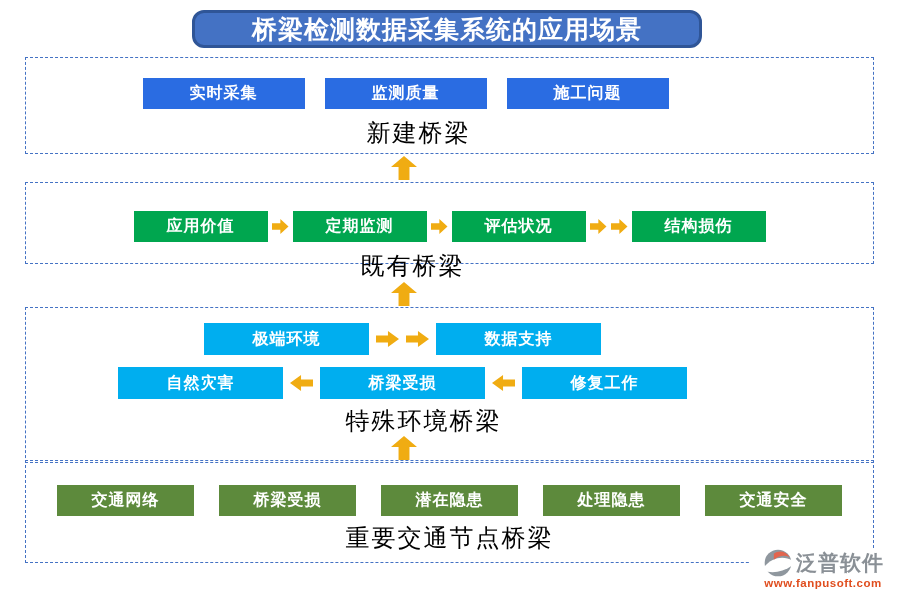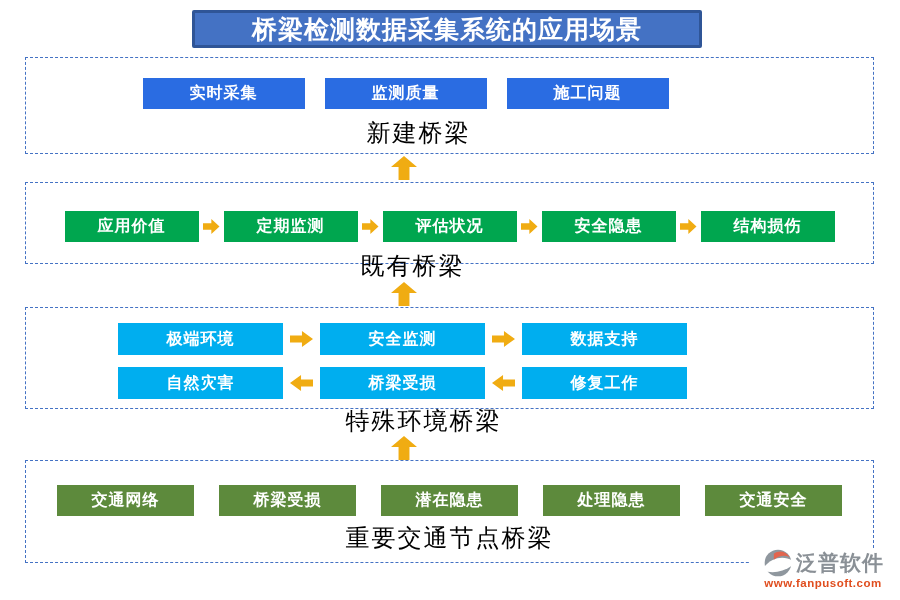--- a/index.html
+++ b/index.html
@@ -6,33 +6,33 @@
   body{
     width:900px;height:600px;position:relative;background:#ffffff;
     font-family:"Liberation Sans","DejaVu Sans",sans-serif;
     overflow:hidden;
   }
   
   .title-bar{
     position:absolute;left:192px;top:10px;width:504px;height:32px;
     background:var(--title-bg,#4472C4);
     border:3px solid var(--title-border,#2F5597);
-    border-radius:2px;
+    border-radius:12px;
     display:flex;align-items:center;justify-content:center;
     color:#ffffff;font-size:25px;font-weight:bold;letter-spacing:1px;
   }
   
   .section{
     position:absolute;left:25px;width:849px;box-sizing:border-box;
     border:1.5px dashed var(--section-border,#4472C4);
     display:flex;flex-direction:column;align-items:center;
   }
   .sec-1{top:57px;height:97px;padding-top:20px;}
   .sec-2{top:182px;height:82px;padding-top:28px;}
-  .sec-3{top:307px;height:102px;padding-top:15px;}
+  .sec-3{top:307px;height:156px;padding-top:15px;}
   .sec-4{top:460px;height:103px;padding-top:24px;}
   .row{display:flex;align-items:center;position:relative;}
   .shift-44{left:-44px;align-items:center;} .shift-47{left:-47px;}
   .shift-37{left:-37px;} .shift-31{left:-31px;} .shift-26{left:-26px;}
   .gap20{gap:20px;} .gap22{gap:25px;} .gap4{gap:4px;} .gap7{gap:7px;}
   .rows-wrap{display:flex;flex-direction:column;gap:12px;align-items:center;}
   
   .chip{
     display:flex;align-items:center;justify-content:center;
     color:#ffffff;font-weight:bold;font-size:16px;letter-spacing:1px;
@@ -90,35 +90,33 @@
 <div class="arrow-up up-1"></div>
 
 <div class="section sec-2">
   <div class="row gap4">
     <div class="chip chip-green">应用价值</div>
     <div class="arrow-right"></div>
     <div class="chip chip-green">定期监测</div>
     <div class="arrow-right"></div>
     <div class="chip chip-green">评估状况</div>
     <div class="arrow-right"></div>
-    <div class="chip chip-green">安全隐患</div>
     <div class="arrow-right"></div>
     <div class="chip chip-green">结构损伤</div>
   </div>
   <div class="sec-label shift-37">既有桥梁</div>
 </div>
 
 <div class="arrow-up up-2"></div>
 
 <div class="section sec-3">
   <div class="rows-wrap">
     <div class="row gap7 shift-47">
       <div class="chip chip-cyan">极端环境</div>
       <div class="arrow-right w23"></div>
-      <div class="chip chip-cyan">安全监测</div>
       <div class="arrow-right w23"></div>
       <div class="chip chip-cyan">数据支持</div>
     </div>
     <div class="row gap7 shift-47">
       <div class="chip chip-cyan">自然灾害</div>
       <div class="arrow-left"></div>
       <div class="chip chip-cyan">桥梁受损</div>
       <div class="arrow-left"></div>
       <div class="chip chip-cyan">修复工作</div>
     </div>

